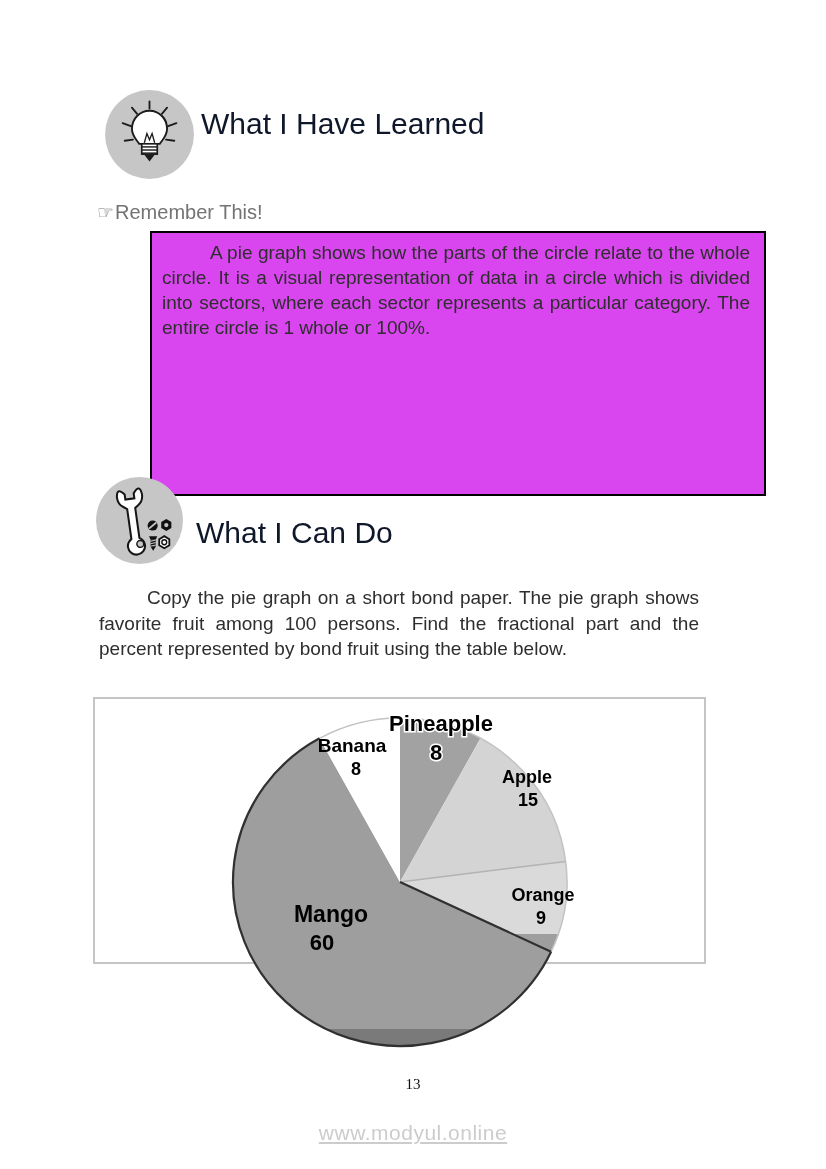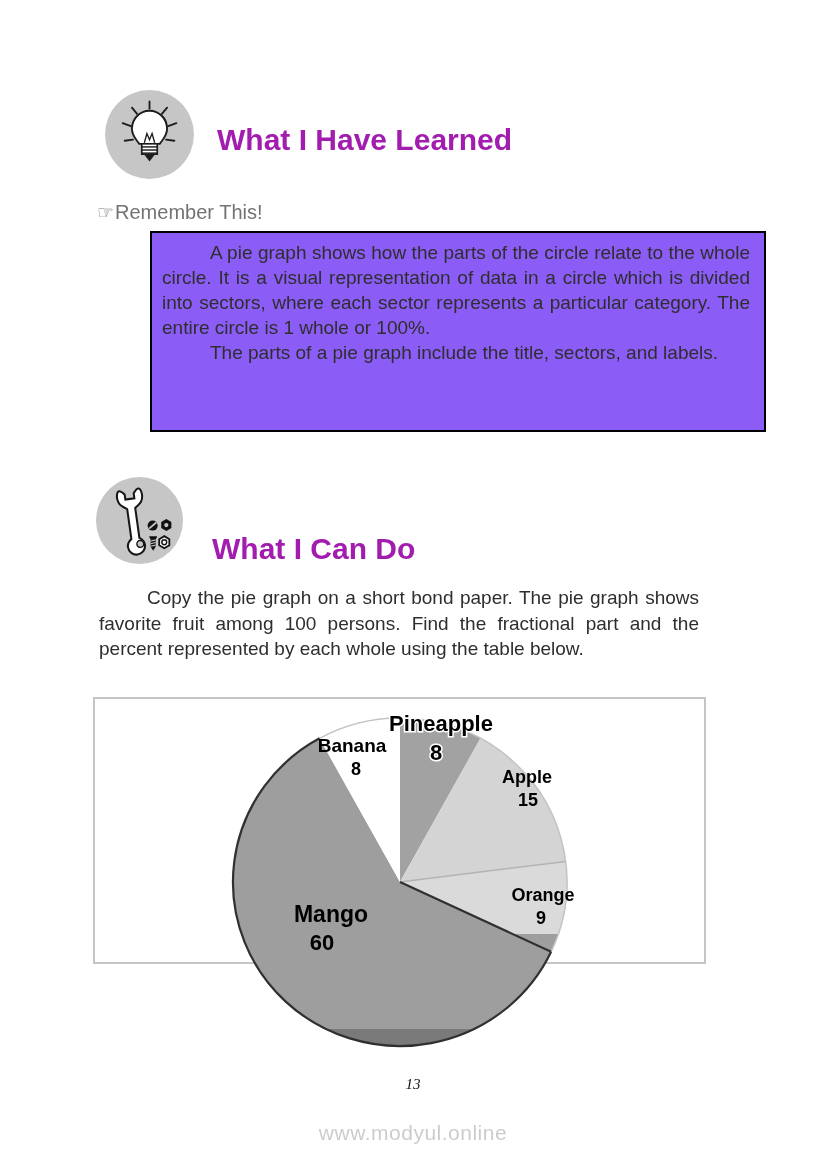--- a/index.html
+++ b/index.html
@@ -1,48 +1,48 @@
 <!DOCTYPE html>
 <html><head>
 <meta charset="utf-8">
 <style>
   html,body{margin:0;padding:0;}
   body{
     width:826px;height:1169px;background:#ffffff;position:relative;
     font-family:"Liberation Sans",sans-serif;color:#2b2b2b;overflow:hidden;
   }
   .badge-icon{position:absolute;}
-  .h-title{position:absolute;margin:16px;font-size:30px;font-weight:bold;color:#a21caf;white-space:nowrap;}
+  .h-title{position:absolute;margin:0;font-size:30px;font-weight:normal;color:#0f172a;white-space:nowrap;}
   #t-learned{left:201px;top:107px;}
   #t-cando{left:196px;top:516px;}
   .remember{position:absolute;left:97px;top:201px;font-size:20px;color:#737373;}
   .remember .sym{font-size:19px;margin-right:1px;}
   .info-box{
-    position:absolute;left:150px;top:231px;width:616px;height:201px;
-    box-sizing:border-box;border:2px solid #000;background:#8b5cf6;
+    position:absolute;left:150px;top:231px;width:616px;height:265px;
+    box-sizing:border-box;border:2px solid #000;background:#d946ef;
     padding:7px 14px 0 10px;
   }
   .info-box p{margin:0;font-size:19px;line-height:25px;text-align:justify;text-indent:48px;color:#2e2e2e;}
   .instructions{
     position:absolute;left:99px;top:585px;width:600px;
     font-size:19px;line-height:25.5px;text-align:justify;text-indent:48px;color:#2e2e2e;margin:0;
   }
   .chart-frame{
     position:absolute;left:93px;top:697px;width:613px;height:267px;
     box-sizing:border-box;border:2px solid #c5c5c5;background:#fff;
   }
   #pie-svg{display:block;width:609px;height:363px;}
   #pie-svg text{font-family:"Liberation Sans",sans-serif;font-weight:bold;fill:#000;}
   .page-number{
     position:absolute;left:0;top:1076px;width:826px;text-align:center;
-    font-family:"Liberation Serif",serif;font-size:15px;color:#111;font-style:italic;
+    font-family:"Liberation Serif",serif;font-size:15px;color:#111;
   }
   .watermark{
     position:absolute;left:0;top:1121px;width:826px;text-align:center;
-    font-size:21px;color:#cccccc;letter-spacing:0.5px;
+    font-size:21px;color:#cccccc;letter-spacing:0.5px;text-decoration:underline;
   }
 </style>
 </head>
 <body>
 
 <div class="badge-icon" id="icon-learned" style="left:104px;top:89px;width:91px;height:91px;">
   <svg viewBox="0 0 88 88" width="91" height="91" aria-hidden="true">
     <circle cx="44" cy="44" r="43" fill="#c6c6c6"></circle>
     <g stroke="#1c1c1c" stroke-width="1.8" stroke-linecap="round">
       <line x1="44" y1="12" x2="44" y2="19"></line>
@@ -66,21 +66,20 @@
   </svg>
 </div>
 <h1 class="h-title" id="t-learned">What I Have Learned</h1>
 
 <div class="remember">
   <span class="sym">☞</span><span>Remember This!</span>
 </div>
 
 <div class="info-box">
   <p>A pie graph shows how the parts of the circle relate to the whole circle.  It is a visual representation of data in a circle which is divided into sectors, where each sector represents a particular category.  The entire circle is 1 whole or 100%.</p>
-  <p>The parts of a pie graph include the title, sectors, and labels.</p>
 </div>
 
 <div class="badge-icon" id="icon-cando" style="left:95px;top:476px;width:89px;height:89px;">
   <svg viewBox="0 0 88 88" width="89" height="89" aria-hidden="true">
     <circle cx="44" cy="44" r="43" fill="#c6c6c6"></circle>
     <g transform="rotate(-8 41 44)">
       <path d="M33 17 q-7 -9 -8 2 q0 7 5 10 l3.5 2.5 v30 q-4.5 3 -4.5 7.5 a8.5 8.5 0 0 0 17 0 q0 -4.5 -4.5 -7.5 v-30 l3.5 -2.5 q5 -3 5 -10 q-1 -11 -8 -2 l0 5 -9 0 z" fill="#ffffff" stroke="#161616" stroke-width="2"></path>
       <circle cx="41.5" cy="67.5" r="3.4" fill="#c6c6c6" stroke="#161616" stroke-width="1.4"></circle>
     </g>
     <circle cx="57" cy="49" r="5" fill="#111"></circle>
@@ -94,21 +93,21 @@
       <line x1="55" y1="67" x2="60" y2="65.7"></line>
       <line x1="55" y1="69.5" x2="60" y2="68.2"></line>
     </g>
     <path d="M55 70 h5 l-2.5 4 z" fill="#111"></path>
     <path d="M63.5 62.5 l5 -3 5 3 v6 l-5 3 -5 -3 z" fill="#ffffff" stroke="#111" stroke-width="1.8"></path>
     <circle cx="68.5" cy="65.5" r="2.4" fill="none" stroke="#111" stroke-width="1.4"></circle>
   </svg>
 </div>
 <h1 class="h-title" id="t-cando">What I Can Do</h1>
 
-<p class="instructions">Copy the pie graph on a short bond paper.  The pie graph shows favorite fruit among 100 persons.  Find the fractional part and the percent represented by each whole using the table below.</p>
+<p class="instructions">Copy the pie graph on a short bond paper.  The pie graph shows favorite fruit among 100 persons.  Find the fractional part and the percent represented by bond fruit using the table below.</p>
 
 <div class="chart-frame">
   <svg id="pie-svg" viewBox="0 0 609 363">
       <path d="M 305 183 L 305.0 19.0 A 167 164 0 0 1 385.5 39.3 Z" fill="#a2a2a2" stroke="none"></path>
       <path d="M 305 183 L 385.5 39.3 A 167 164 0 0 1 470.7 162.4 Z" fill="#d4d4d4" stroke="none"></path>
       <path d="M 305 183 L 470.7 162.4 A 167 164 0 0 1 456.1 252.8 Z" fill="#dadada" stroke="none"></path>
       <path d="M 305 183 L 456.1 252.8 A 167 164 0 1 1 224.5 39.3 Z" fill="#9e9e9e" stroke="none"></path>
       <path d="M 305 183 L 224.5 39.3 A 167 164 0 0 1 305.0 19.0 Z" fill="#ffffff" stroke="none"></path>
       <path d="M 231.0 330 A 167 164 0 0 0 379.0 330 Z" fill="#7a7a7a" stroke="none"></path>
       <path d="M 415.5 235 L 463.4 235 A 167 164 0 0 1 456.1 252.8 Z" fill="#9e9e9e" stroke="none"></path>

